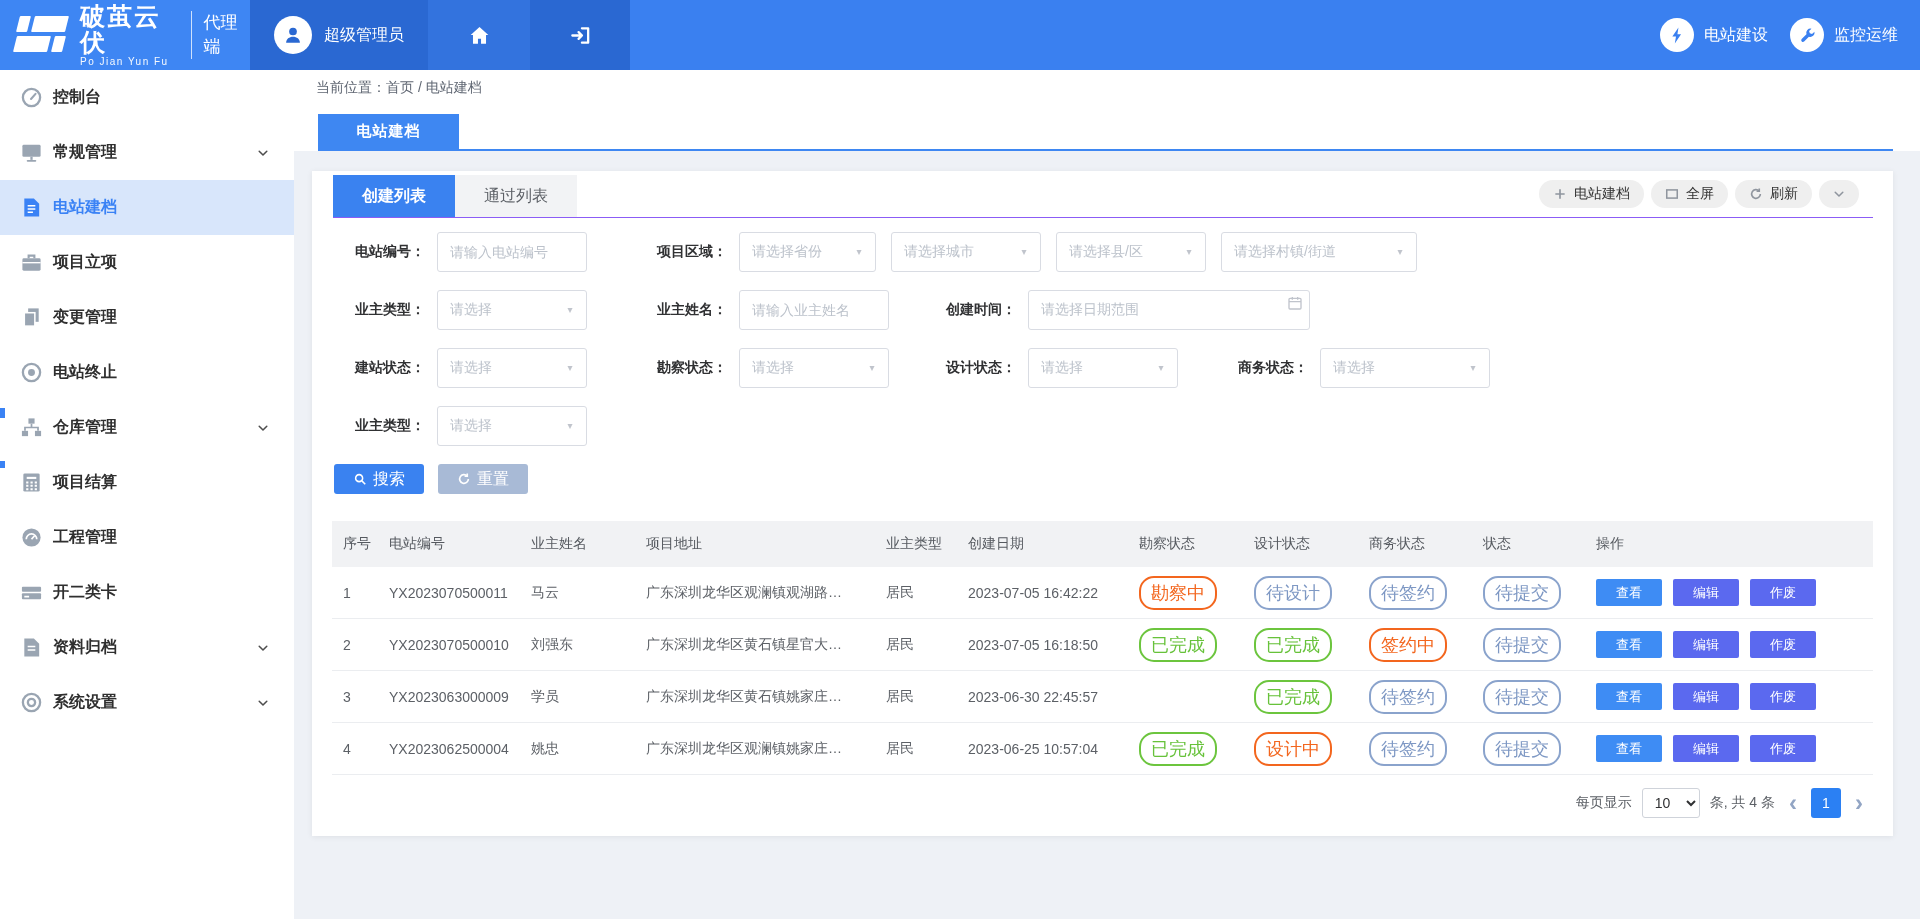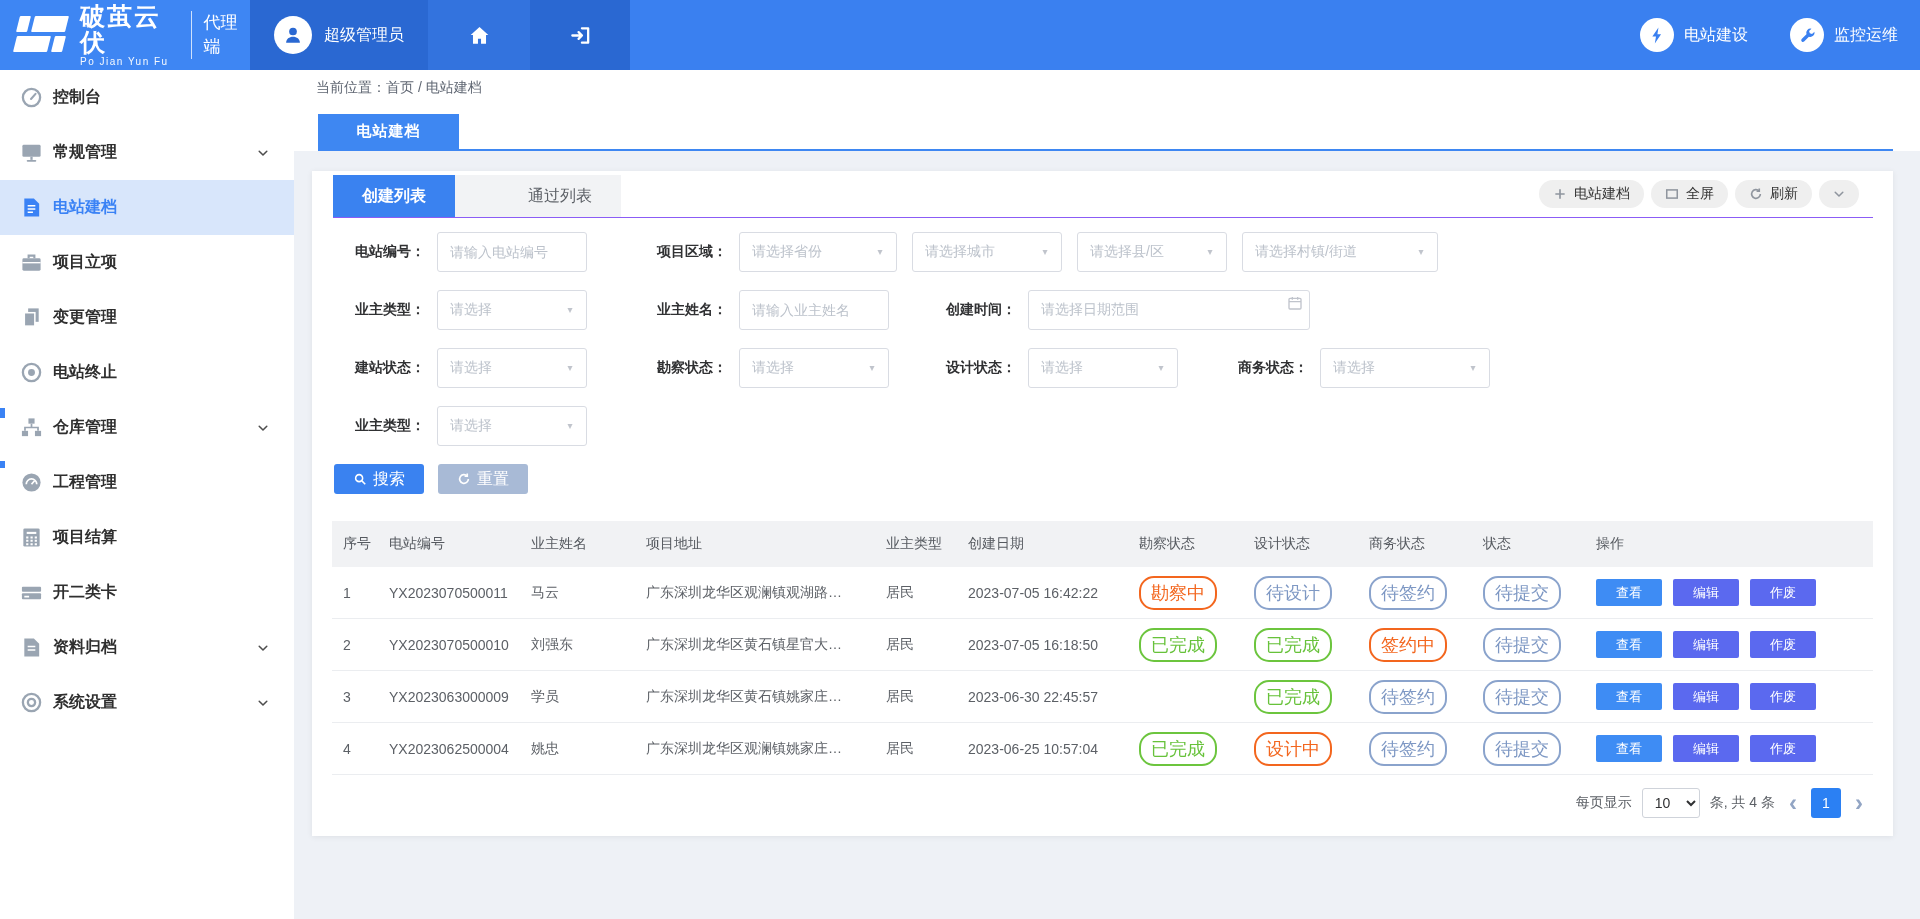--- a/index.html
+++ b/index.html
@@ -22,21 +22,21 @@
   .portal{margin-left:13px;padding-left:11px;border-left:1px solid rgba(255,255,255,.75);font-size:17px;line-height:24px;align-self:center;}
   .hseg{display:flex;align-items:center;justify-content:center;cursor:pointer;}
   .hdr-user{background:#2a68d2;padding:0 24px;gap:12px;}
   .avatar{width:38px;height:38px;border-radius:50%;background:#fff;display:flex;align-items:center;justify-content:center;}
   .uic{width:22px;height:22px;color:#2a68d2;}
   .uname{font-size:16px;}
   .hdr-home{background:#3373de;width:102px;}
   .hdr-logout{background:#2a68d2;width:100px;}
   .hic{width:23px;height:23px;color:#fff;}
   .hdr-right{flex:1;background:#3a80f0;display:flex;align-items:center;justify-content:flex-end;}
-  #qlinks{display:flex;align-items:center;gap:42px;padding-right:22px;}
+  #qlinks{display:flex;align-items:center;gap:22px;padding-right:22px;}
   .qlink{display:flex;align-items:center;gap:10px;font-size:16px;cursor:pointer;}
   .qicon{width:34px;height:34px;border-radius:50%;background:#fff;display:flex;align-items:center;justify-content:center;}
   .qicon .icon{width:19px;height:19px;color:#3a80f0;}
 
   
   .layout{display:flex;height:849px;}
   .sidebar{width:294px;background:#fff;box-sizing:border-box;flex:none;}
   .side-item{height:55px;display:flex;align-items:center;padding:0 24px 0 20px;cursor:pointer;color:#2f2f2f;}
   .sicon{width:23px;height:23px;color:#9aa5b2;margin-right:10px;flex:none;}
   .slabel{font-size:16px;font-weight:700;}
@@ -53,21 +53,21 @@
   .ptab-row{margin:10px 27px 0 24px;border-bottom:2px solid #3e87f2;display:flex;}
   .page-tab{width:141px;height:35px;background:#3e87f2;color:#fff;display:flex;align-items:center;justify-content:center;
             font-size:15px;font-weight:700;letter-spacing:1px;}
 
   
   .card{margin:20px 27px 0 18px;height:665px;background:#fff;position:relative;box-sizing:border-box;
         box-shadow:0 1px 6px rgba(0,0,0,.07);}
   .tabs{display:flex;margin:4px 20px 0 21px;border-bottom:1px solid #8b5cf6;}
   .tab{width:122px;height:42px;line-height:42px;text-align:center;font-size:16px;cursor:pointer;}
   .tab.active{background:#3a82f0;color:#fff;font-weight:700;}
-  .tab.inactive{background:#f2f3f5;color:#5c6066;padding-left:44px;}
+  .tab.inactive{background:#f2f3f5;color:#5c6066;}
   .toolbar{position:absolute;top:9px;right:34px;display:flex;gap:7px;z-index:3;}
   .tbtn{height:28px;border:none;border-radius:14px;background:#efefef;color:#333;font-size:14px;display:flex;
         align-items:center;padding:0 14px;gap:7px;cursor:pointer;font-family:inherit;}
   .tbtn .icon{width:14px;height:14px;color:#8f959e;}
   .tbtn-sq{padding:0 13px;}
 
   .filters{padding-top:14px;}
   .frow{display:flex;align-items:center;}
   .frow + .frow{margin-top:18px;}
   .frow:first-child{margin-top:0;}
@@ -260,36 +260,36 @@
           <span class="slabel">仓库管理</span>
           <span class="icon chev">
             <svg viewBox="0 0 24 24">
               <path d="M5.5 9 12 15.5 18.5 9" fill="none" stroke="currentColor" stroke-width="2.6" stroke-linecap="round" stroke-linejoin="round"></path>
             </svg>
           </span>
         </div>
         <div class="side-item">
           <span class="icon sicon">
             <svg viewBox="0 0 24 24">
+              <rect x="3.5" y="2.5" width="17" height="19" rx="1.5" fill="currentColor"></rect>
+              <path d="M7 7.2h10" stroke="#fff" stroke-width="2.2"></path>
+              <path d="M7.5 12h.2M12 12h.2M16.4 12h.2M7.5 15.5h.2M12 15.5h.2M16.4 15.5h.2M7.5 19h.2M12 19h.2M16.4 19h.2" stroke="#fff" stroke-width="2.1" stroke-linecap="square"></path>
+            </svg>
+          </span>
+          <span class="slabel">项目结算</span>
+        </div>
+        <div class="side-item">
+          <span class="icon sicon">
+            <svg viewBox="0 0 24 24">
               <circle cx="12" cy="12" r="9.5" fill="currentColor"></circle>
               <path d="M6.5 13.8a5.5 5.5 0 0 1 11 0" fill="none" stroke="#fff" stroke-width="1.8"></path>
               <path d="M12 13.8 15.2 10.2" stroke="#fff" stroke-width="1.8"></path>
             </svg>
           </span>
           <span class="slabel">工程管理</span>
-        </div>
-        <div class="side-item">
-          <span class="icon sicon">
-            <svg viewBox="0 0 24 24">
-              <rect x="3.5" y="2.5" width="17" height="19" rx="1.5" fill="currentColor"></rect>
-              <path d="M7 7.2h10" stroke="#fff" stroke-width="2.2"></path>
-              <path d="M7.5 12h.2M12 12h.2M16.4 12h.2M7.5 15.5h.2M12 15.5h.2M16.4 15.5h.2M7.5 19h.2M12 19h.2M16.4 19h.2" stroke="#fff" stroke-width="2.1" stroke-linecap="square"></path>
-            </svg>
-          </span>
-          <span class="slabel">项目结算</span>
         </div>
         <div class="side-item">
           <span class="icon sicon">
             <svg viewBox="0 0 24 24">
               <rect x="2" y="6" width="20" height="5.2" rx="1" fill="currentColor"></rect>
               <rect x="2" y="12.8" width="20" height="6.2" rx="1" fill="currentColor"></rect>
               <rect x="4.5" y="15.4" width="5" height="1.8" fill="#fff"></rect>
             </svg>
           </span>
           <span class="slabel">开二类卡</span>
@@ -374,21 +374,21 @@
         </div>
 
         <div class="filters" id="filters">
             <div class="frow">
               <div class="fgroup">
                 <span class="flabel" style="width:103px">电站编号：</span>
                 <input class="finput" style="width: 150px;" placeholder="请输入电站编号">
               </div>
               <div class="fgroup">
                 <span class="flabel" style="width:137px">项目区域：</span>
-                <div class="fselect" style="width:158px">
+                <div class="fselect" style="width:137px">
                   <span class="ph">请选择省份</span>
                   <span class="caret">▼</span>
                 </div>
               </div>
               <div class="fgroup">
                 <div class="fselect" style="width:150px">
                   <span class="ph">请选择城市</span>
                   <span class="caret">▼</span>
                 </div>
               </div>

